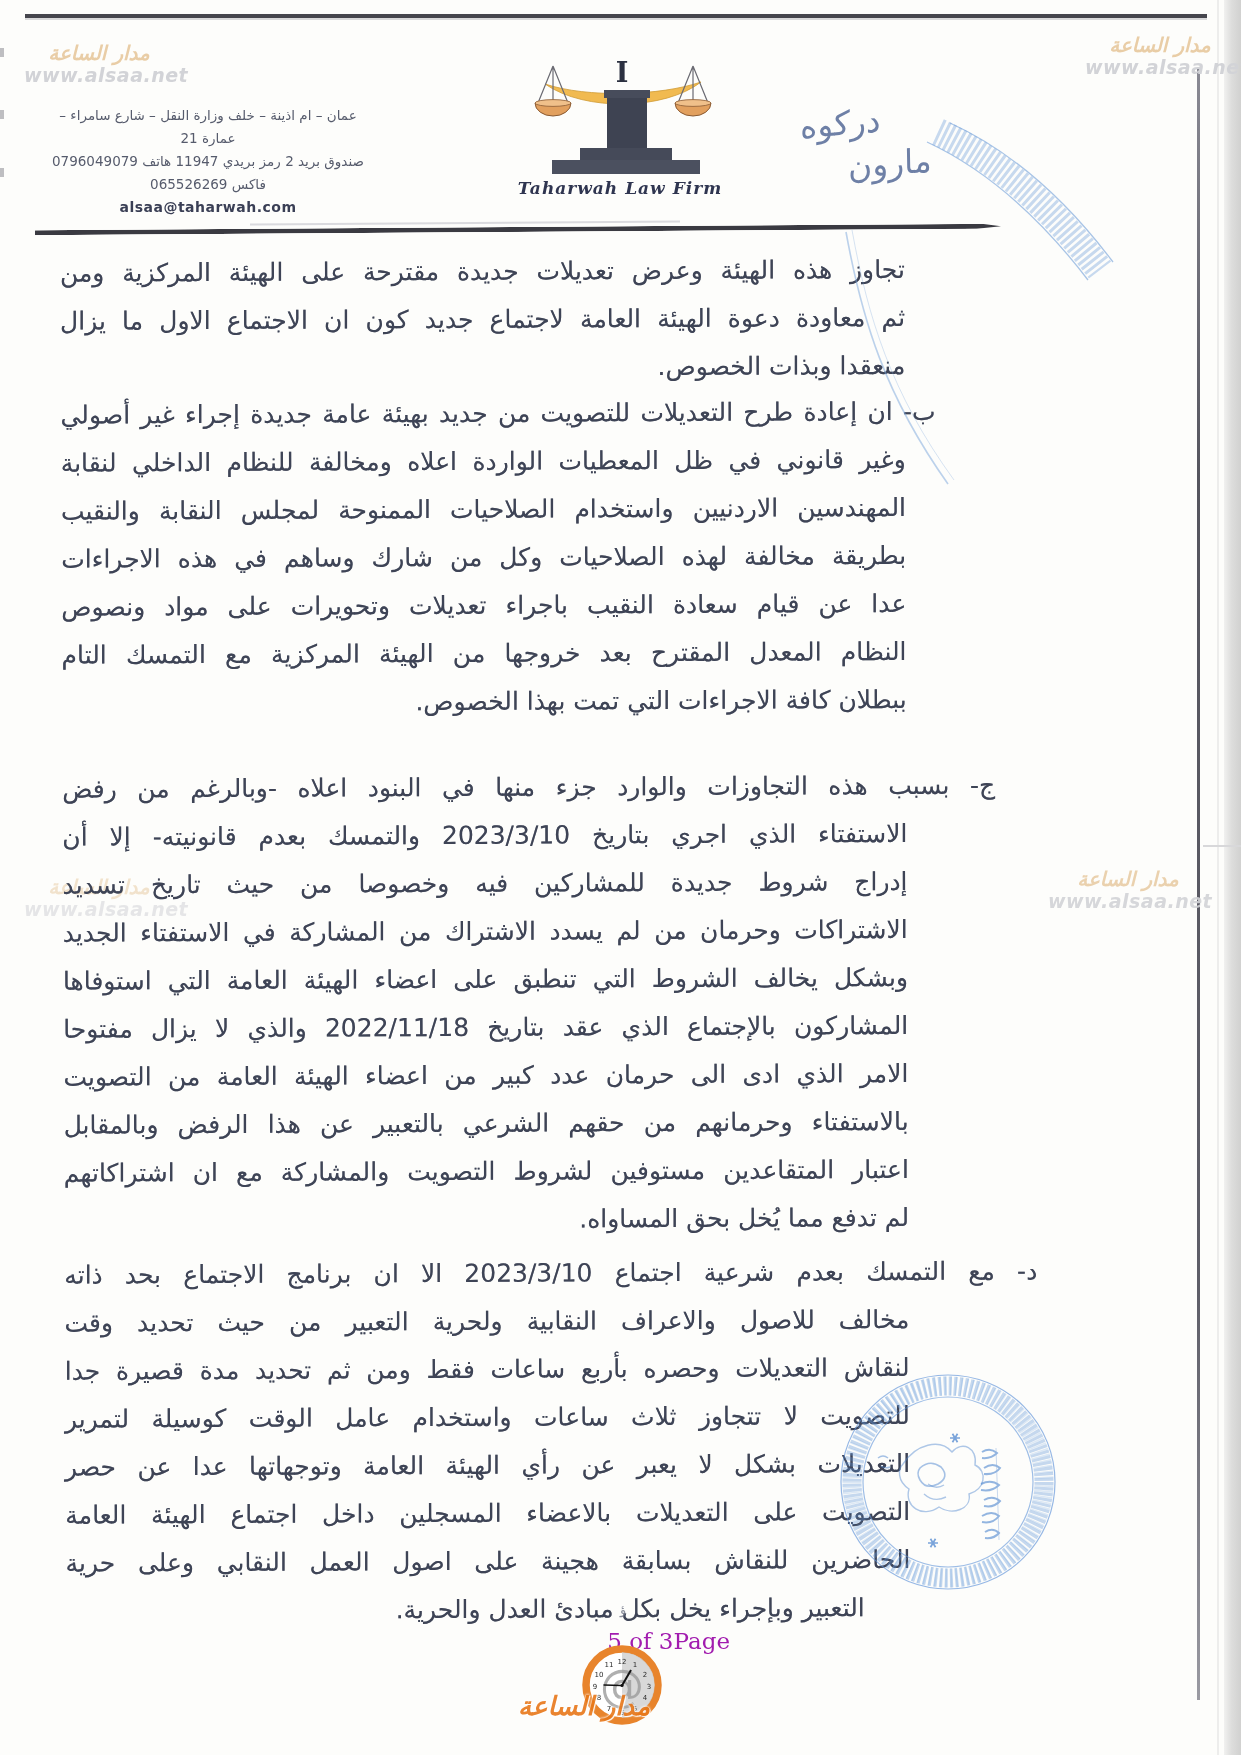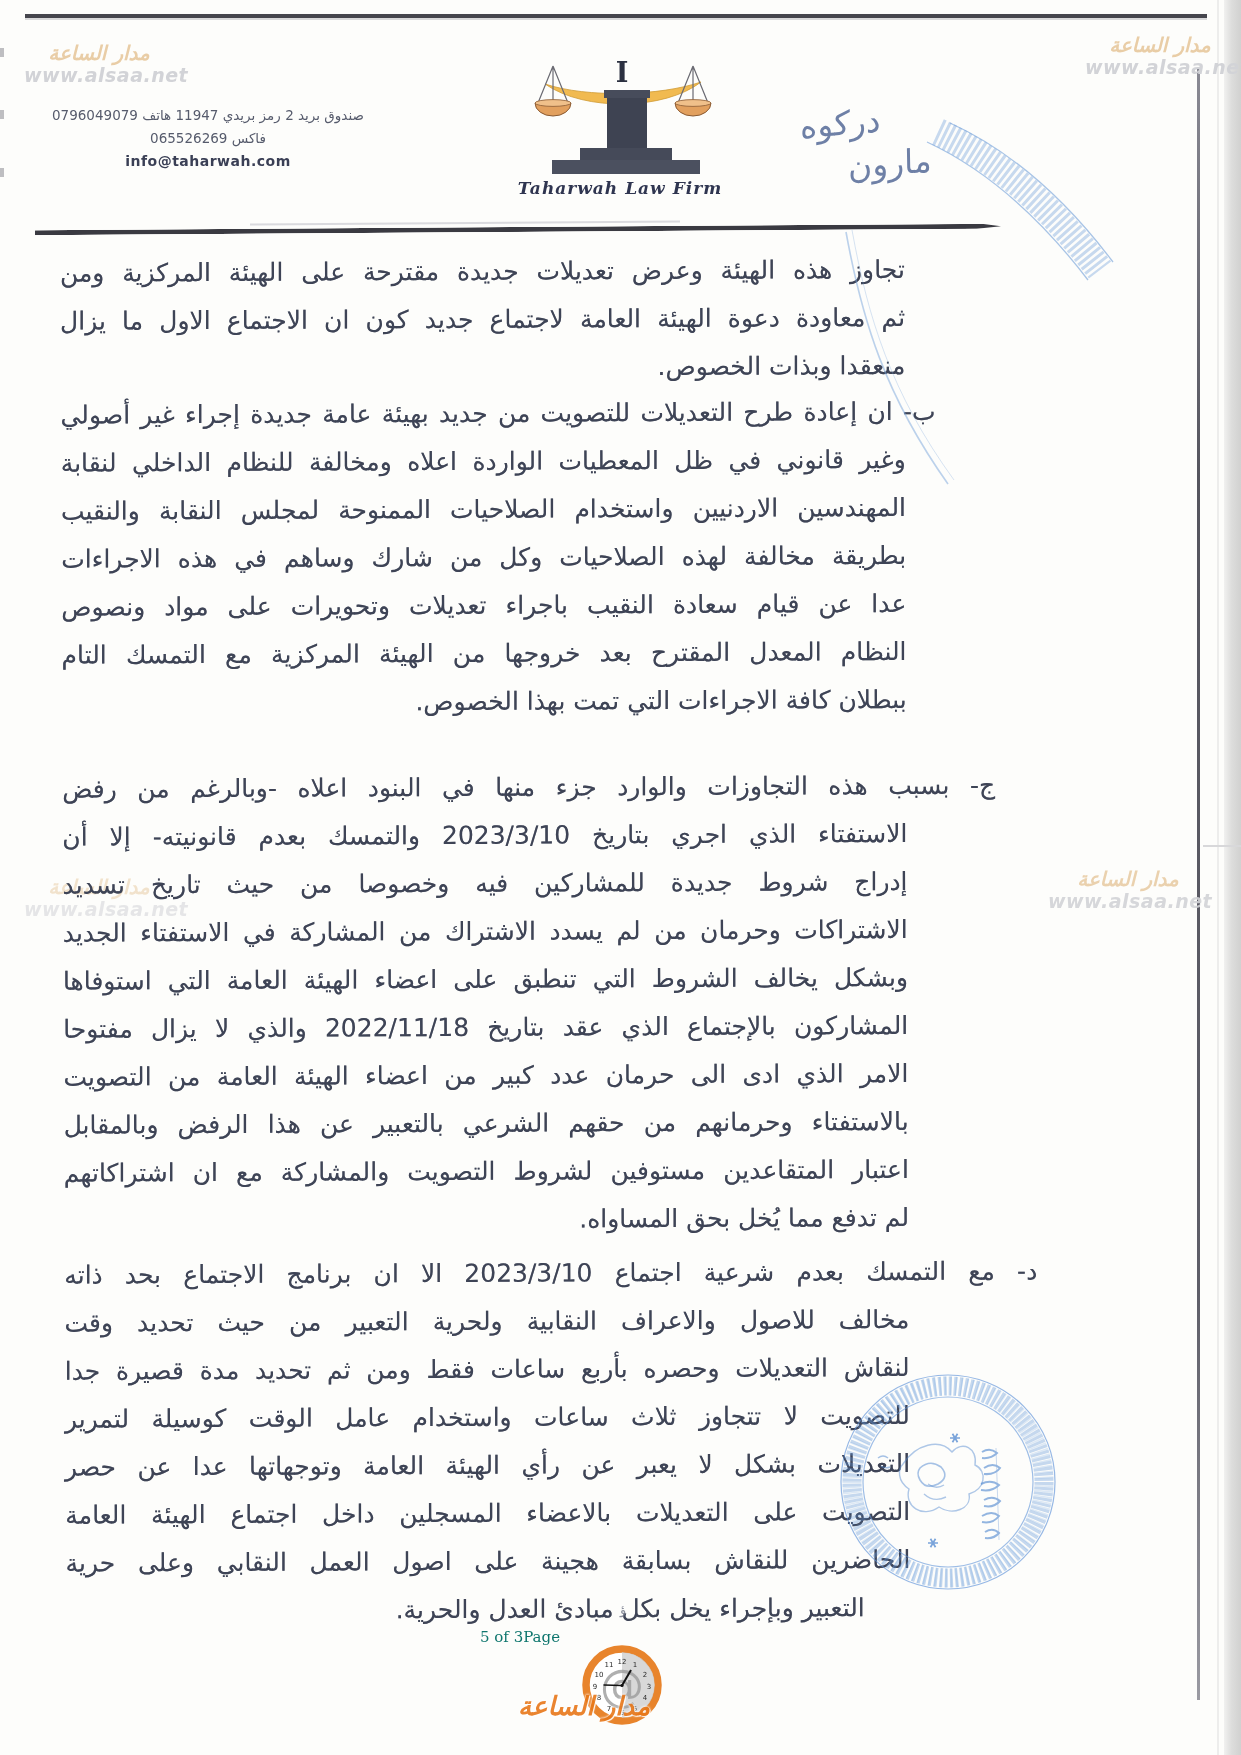--- a/index.html
+++ b/index.html
@@ -58,22 +58,22 @@
   .p-b{top:388px;}
   .p-c{top:762px;}
   .p-d{top:1248px;}
   .p-b .line:first-child{margin-right:-30px;}
   .p-c .line:first-child{margin-right:-88px;}
   .p-d .line:first-child{margin-right:-128px;}
   .p-d .line:last-child{margin-right:46px;}
   .stray{position:absolute;left:620px;top:1602px;font-size:13px;color:#6a7082;opacity:.8;z-index:11;}
 
   
-  .page-indicator{position:absolute;left:480px;top:1628px;width:250px;text-align:left;
-        font-family:"DejaVu Serif",serif;font-size:15px;color:#0f766e;z-index:12;}
+  .page-indicator{position:absolute;left:480px;top:1628px;width:250px;text-align:right;
+        font-family:"DejaVu Serif",serif;font-size:23px;color:#a21caf;z-index:12;}
   .clock{position:absolute;left:579px;top:1642px;width:86px;height:86px;z-index:35;}
 
   
   .stamps{position:absolute;left:0;top:0;z-index:30;pointer-events:none;}
 </style>
 </head>
 <body>
 
 <div class="page">
 
@@ -97,22 +97,23 @@
   <div class="wm wm-ml">
     <div class="wm-title">مدار الساعة</div>
     <div class="wm-url">www.alsaa.net</div>
   </div>
   <div class="wm wm-mr">
     <div class="wm-title">مدار الساعة</div>
     <div class="wm-url">www.alsaa.net</div>
   </div>
 
   <div class="contact">
+    <div>عمان – ام اذينة – خلف وزارة النقل – شارع سامراء – عمارة 21</div>
     <div>صندوق بريد 2 رمز بريدي 11947 هاتف 0796049079 فاكس 065526269</div>
-    <div class="email">info@taharwah.com</div>
+    <div class="email">alsaa@taharwah.com</div>
   </div>
 
   <div class="logo">
     <svg width="230" height="140" viewBox="0 0 230 140">
 
       <path d="M 40,38 C 80,66 160,64 196,36 C 155,50 82,52 40,38 Z" fill="#f1ba50" stroke="#cf9a33" stroke-width="0.8"></path>
 
       <text x="117" y="36" text-anchor="middle" font-family="DejaVu Serif, serif" font-weight="bold" font-size="27" fill="#2b3040">I</text>
 
       <g>

